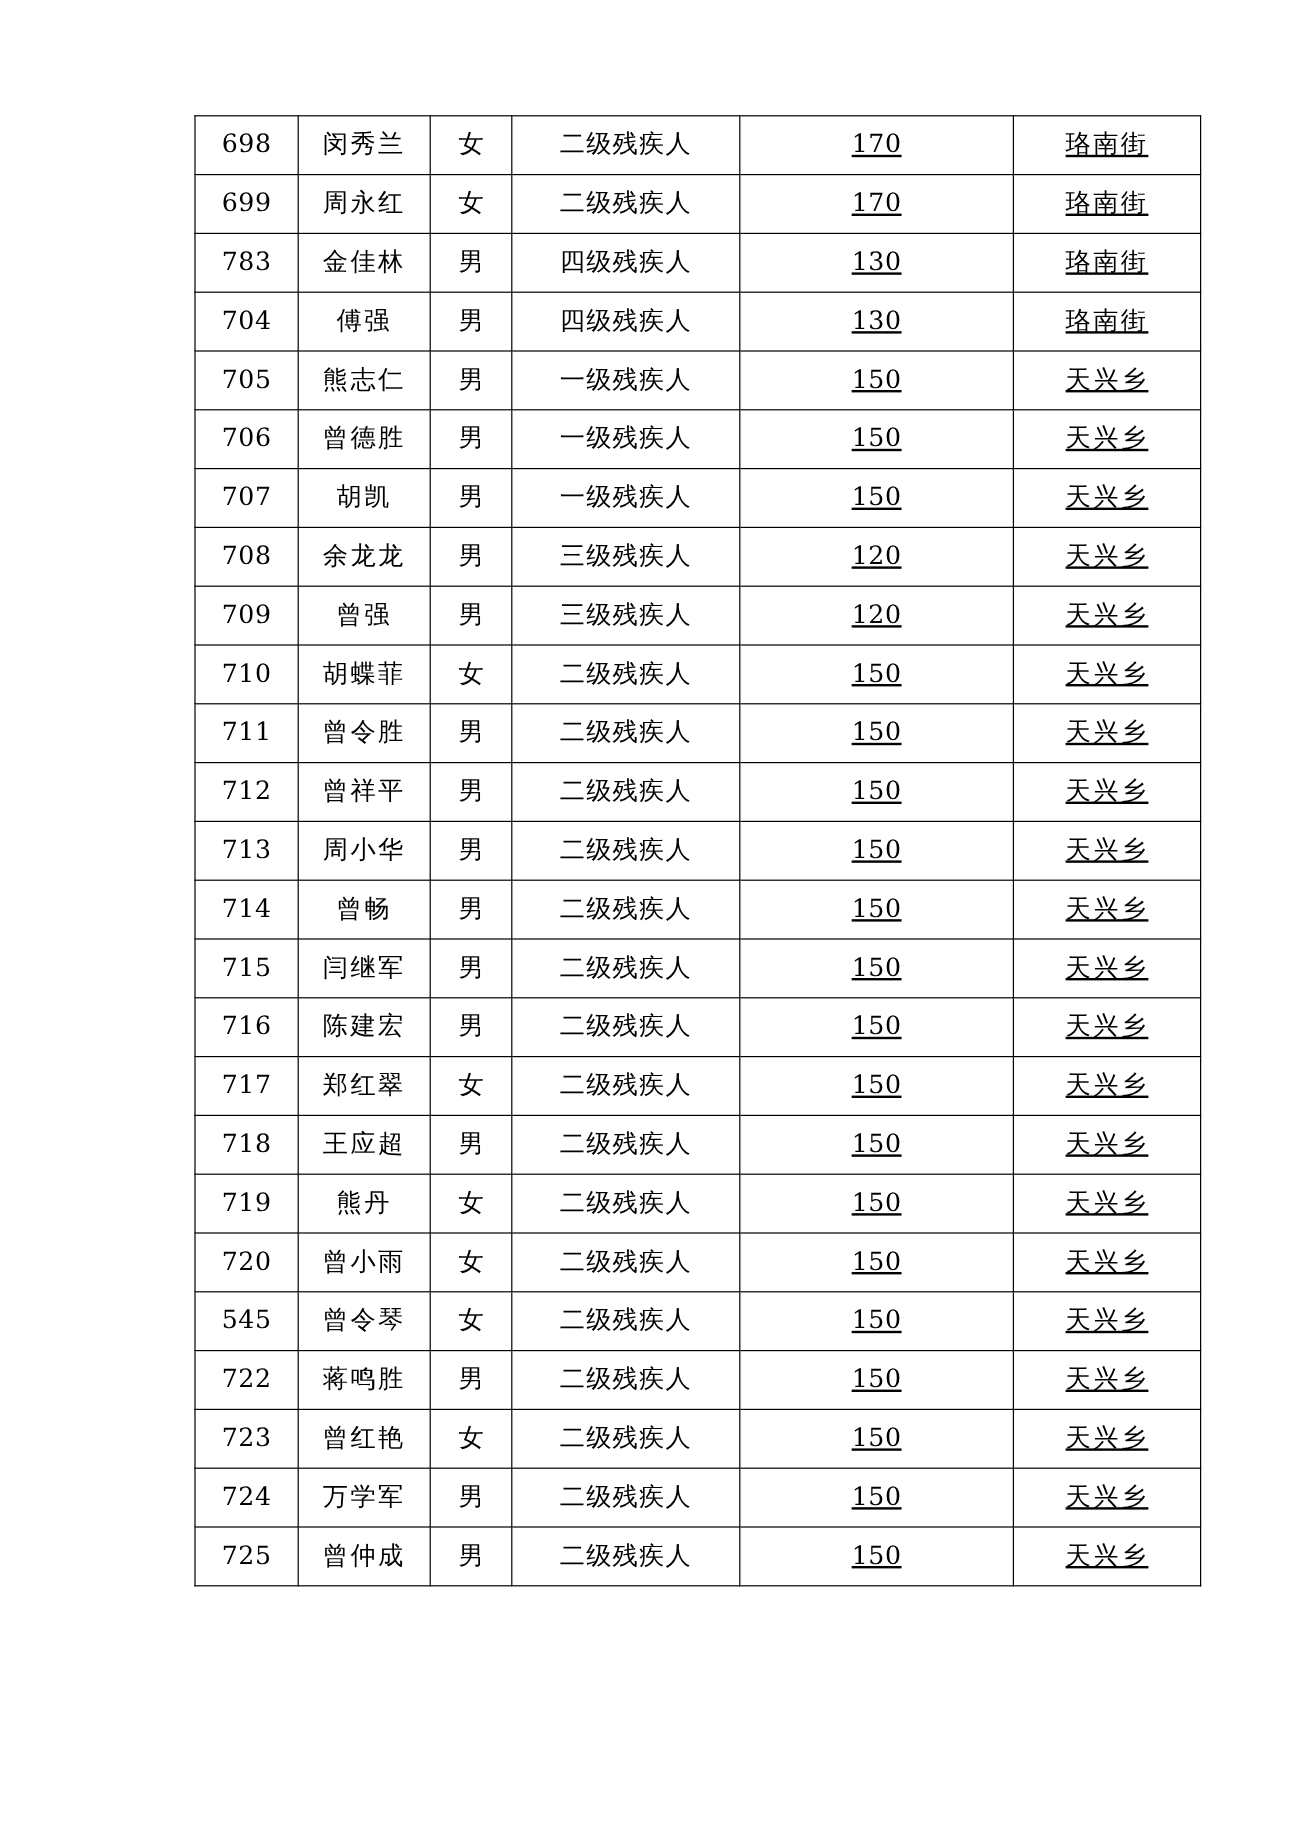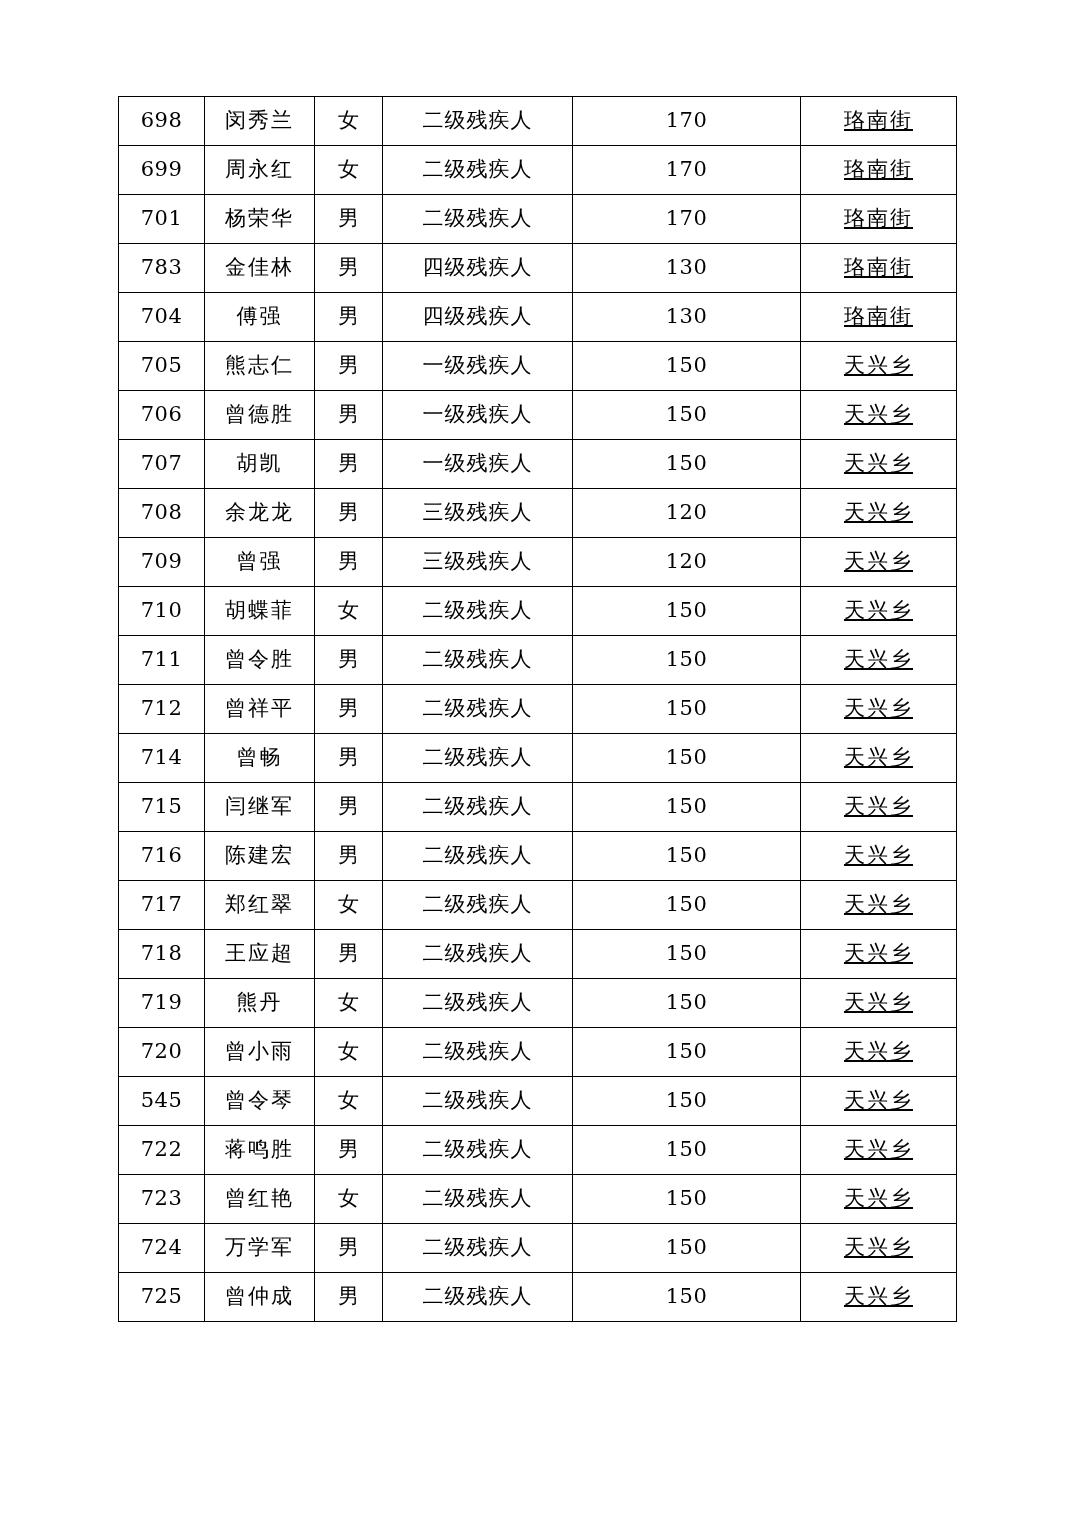--- a/index.html
+++ b/index.html
@@ -17,20 +17,21 @@
     position: relative;
     width: 1074px;
     height: 1520px;
     box-sizing: border-box;
     padding: 96px 118px 0 118px;
   }
   table.roster {
     border-collapse: collapse;
     width: 838px;
     table-layout: fixed;
+    margin-left: 44px;
   }
   table.roster td {
     border: 1px solid #000000;
     height: 48px;
     text-align: center;
     vertical-align: middle;
     font-size: 21px;
     line-height: 1.1;
     font-family: "DejaVu Serif", serif;
     padding: 0;
@@ -40,21 +41,21 @@
   col.c-name  { width: 110px; }
   col.c-sex   { width: 68px; }
   col.c-level { width: 190px; }
   col.c-amt   { width: 228px; }
   col.c-area  { width: 156px; }
 
   td.idx   { font-size: 22px; letter-spacing: 0.5px; }
   td.name  { font-size: 22px; letter-spacing: 2px; }
   td.sex   { font-size: 22px; }
   td.level { font-size: 22px; letter-spacing: 1px; }
-  td.amt   { font-size: 22px; letter-spacing: 0.5px; }
+  td.amt   { font-size: 22px; letter-spacing: 0.5px; text-decoration: underline; }
   td.area  { font-size: 22px; letter-spacing: 2px; text-decoration: underline; }
 </style>
 </head>
 <body>
 
 <div class="page">
   <table class="roster">
     <colgroup>
       <col class="c-idx">
         <col class="c-name">
@@ -74,28 +75,20 @@
         </tr>
         <tr>
           <td class="idx">699</td>
           <td class="name">周永红</td>
           <td class="sex">女</td>
           <td class="level">二级残疾人</td>
           <td class="amt">170</td>
           <td class="area">珞南街</td>
         </tr>
         <tr>
-          <td class="idx">701</td>
-          <td class="name">杨荣华</td>
-          <td class="sex">男</td>
-          <td class="level">二级残疾人</td>
-          <td class="amt">170</td>
-          <td class="area">珞南街</td>
-        </tr>
-        <tr>
           <td class="idx">783</td>
           <td class="name">金佳林</td>
           <td class="sex">男</td>
           <td class="level">四级残疾人</td>
           <td class="amt">130</td>
           <td class="area">珞南街</td>
         </tr>
         <tr>
           <td class="idx">704</td>
           <td class="name">傅强</td>
@@ -156,20 +149,28 @@
           <td class="idx">711</td>
           <td class="name">曾令胜</td>
           <td class="sex">男</td>
           <td class="level">二级残疾人</td>
           <td class="amt">150</td>
           <td class="area">天兴乡</td>
         </tr>
         <tr>
           <td class="idx">712</td>
           <td class="name">曾祥平</td>
+          <td class="sex">男</td>
+          <td class="level">二级残疾人</td>
+          <td class="amt">150</td>
+          <td class="area">天兴乡</td>
+        </tr>
+        <tr>
+          <td class="idx">713</td>
+          <td class="name">周小华</td>
           <td class="sex">男</td>
           <td class="level">二级残疾人</td>
           <td class="amt">150</td>
           <td class="area">天兴乡</td>
         </tr>
         <tr>
           <td class="idx">714</td>
           <td class="name">曾畅</td>
           <td class="sex">男</td>
           <td class="level">二级残疾人</td>

